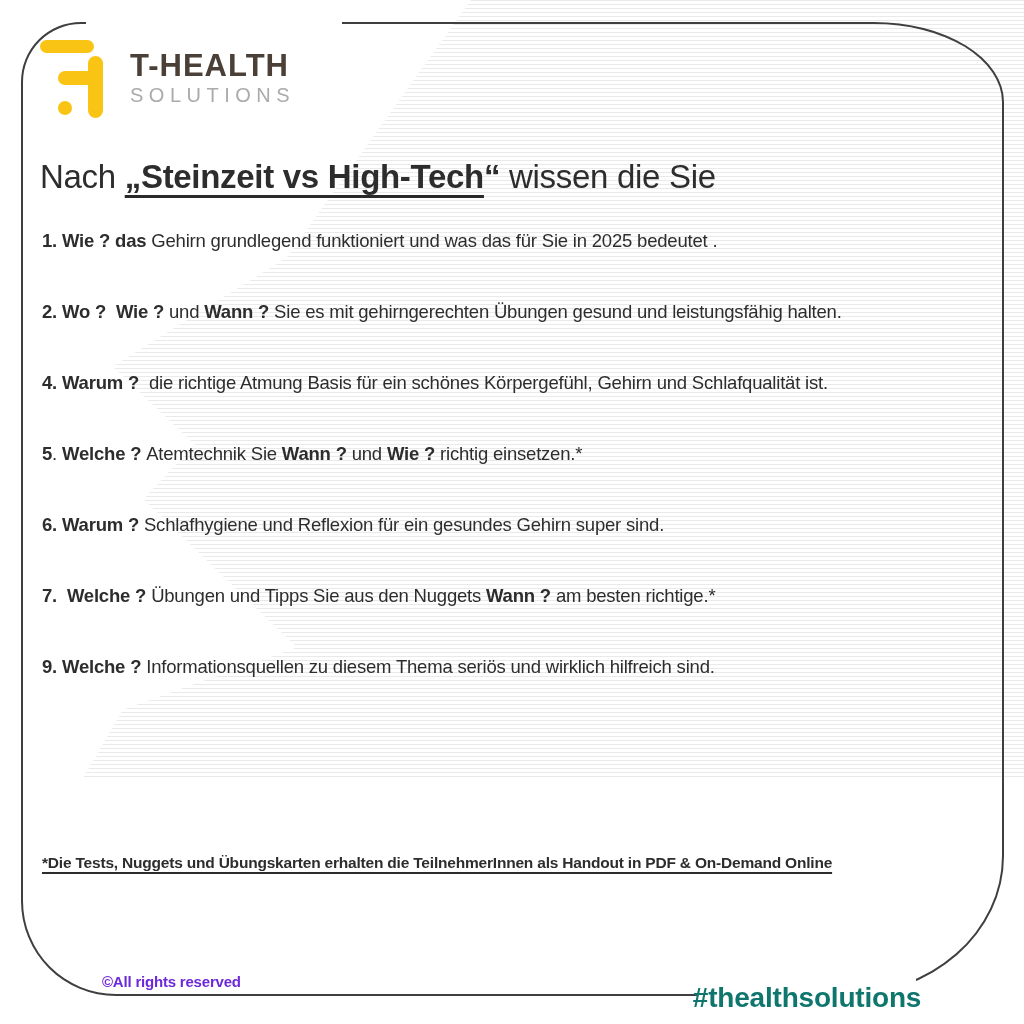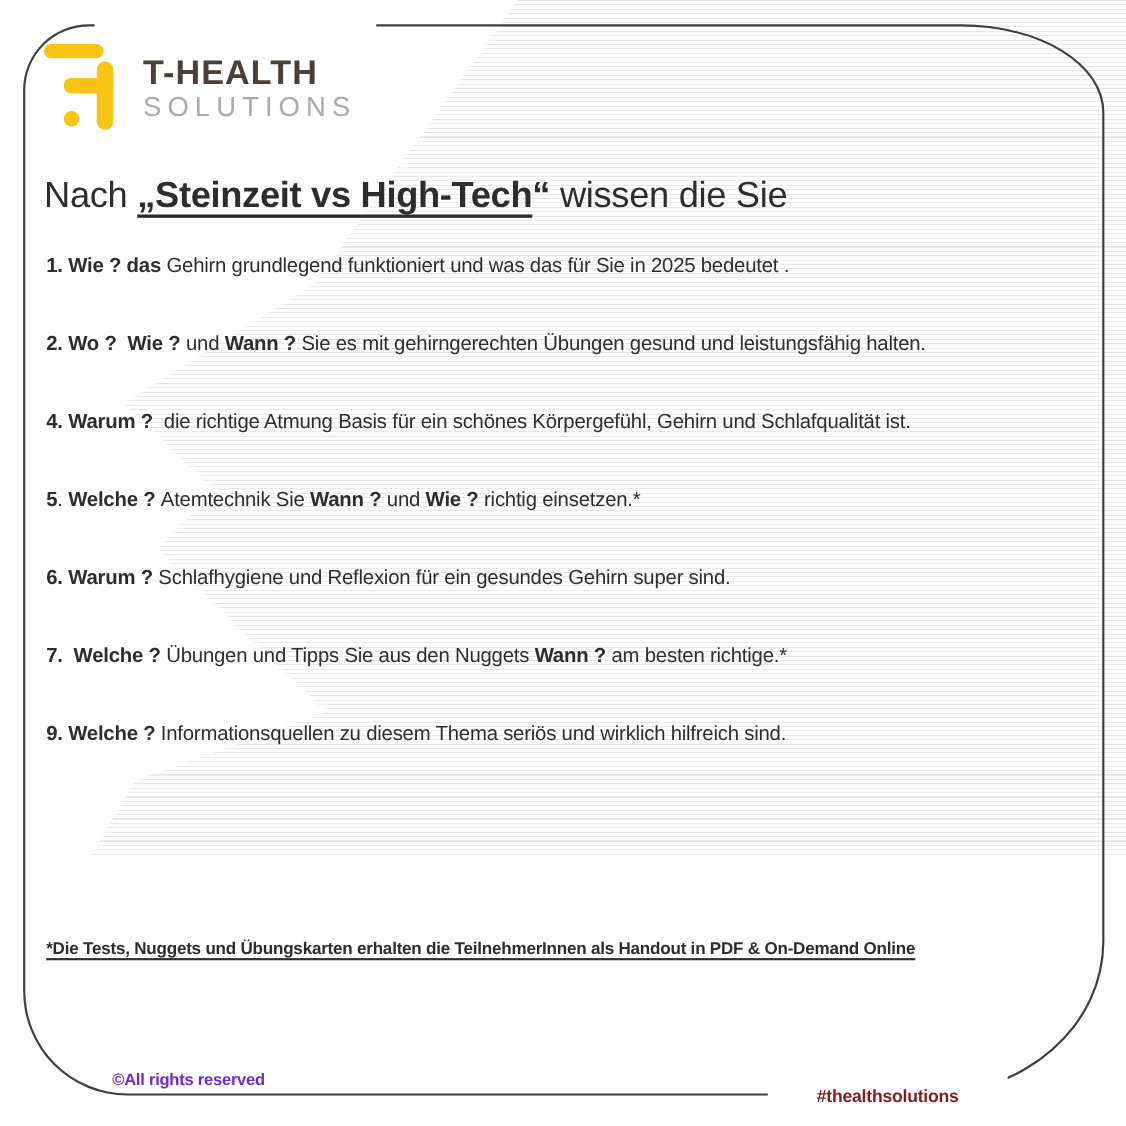--- a/index.html
+++ b/index.html
@@ -45,21 +45,21 @@
   .logo-icon .bar-top{left:0;top:0;width:54px;height:13px;border-radius:7px;}
   .logo-icon .bar-vert{left:48px;top:16px;width:15px;height:62px;border-radius:8px;}
   .logo-icon .bar-mid{left:18px;top:31px;width:45px;height:14px;border-radius:8px;}
   .logo-icon .dot{left:18px;top:61px;width:14px;height:14px;border-radius:50%;}
 
   .logo-text{position:absolute;left:130px;top:50px;line-height:1;}
   .logo-line1{
     font-size:31px;font-weight:800;color:var(--logo-text);letter-spacing:1px;
   }
   .logo-line2{
-    margin-top:4px;font-size:25px;font-weight:400;color:var(--logo-sub);
+    margin-top:4px;font-size:20px;font-weight:400;color:var(--logo-sub);
     letter-spacing:5.5px;
   }
 
   .title{
     position:absolute;left:40px;top:158px;margin:0;width:940px;
     font-size:33px;font-weight:400;letter-spacing:-0.3px;white-space:pre-wrap;
   }
   .title .b{font-weight:800;}
   .u{
     text-decoration:underline;
@@ -84,21 +84,21 @@
   .copyright{
     position:absolute;left:102px;top:973px;
     font-size:15px;font-weight:600;color:#6d28d9;letter-spacing:-0.2px;
   }
 
   .hashtag-band{
     position:absolute;left:698px;top:971px;width:218px;height:53px;
     background:#fff;display:flex;align-items:center;justify-content:center;
   }
   .hashtag{
-    font-size:16px;font-weight:700;color:#7f1d1d;letter-spacing:-0.2px;
+    font-size:28px;font-weight:700;color:#0f766e;letter-spacing:-0.2px;
   }
 </style>
 </head>
 <body>
 
 <div class="page">
 
   <div class="stripes"></div>
 
   <div class="card-border"></div>

